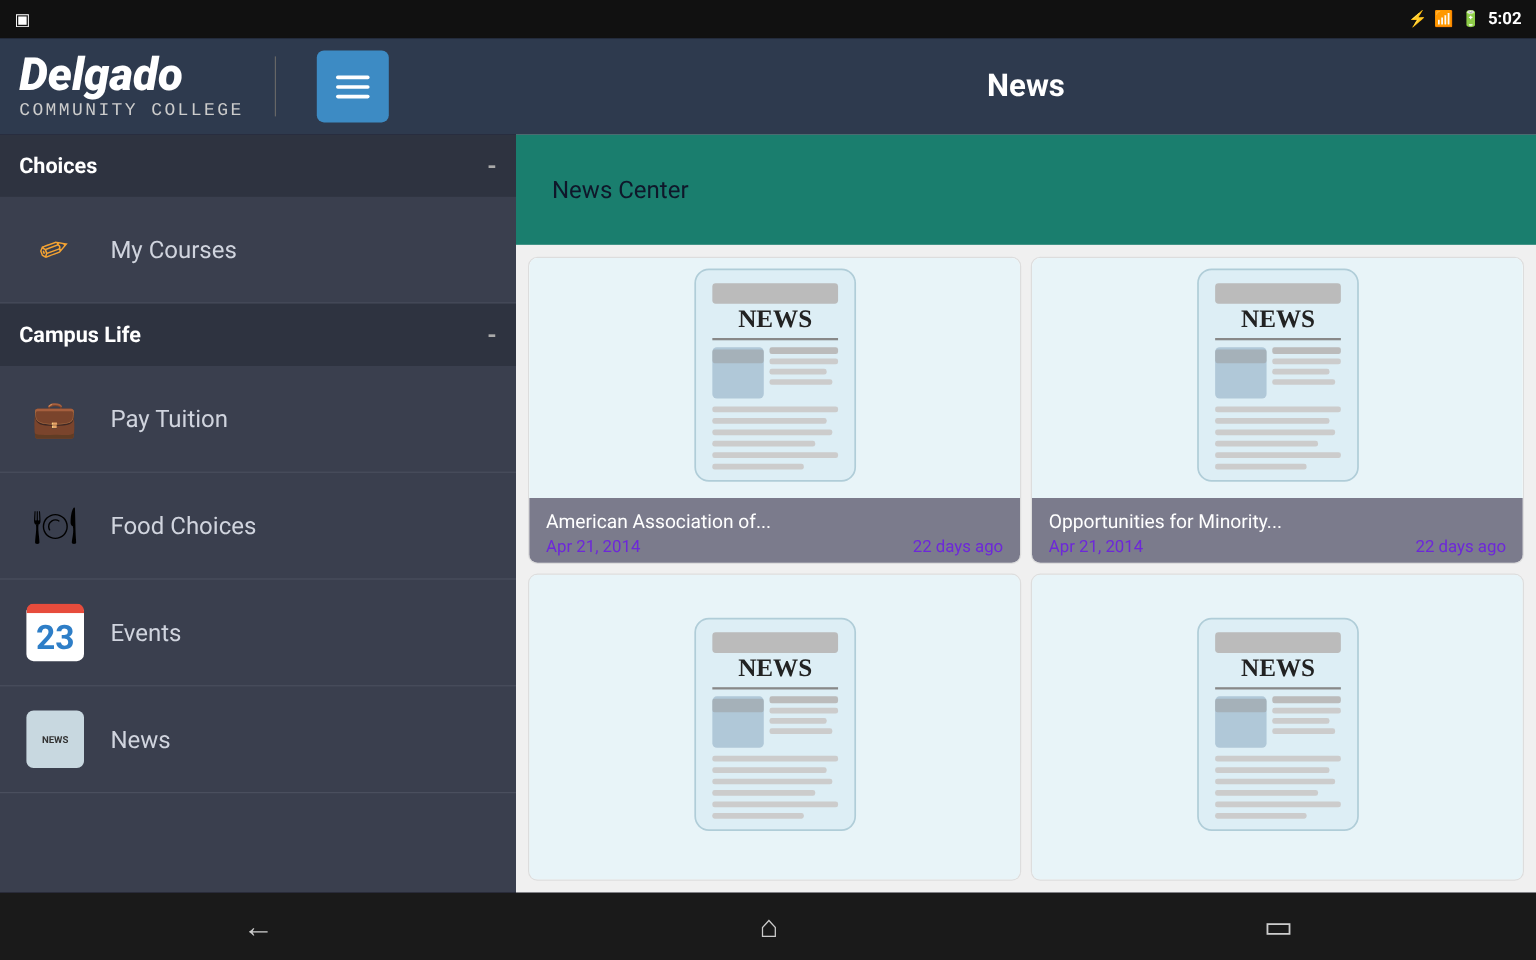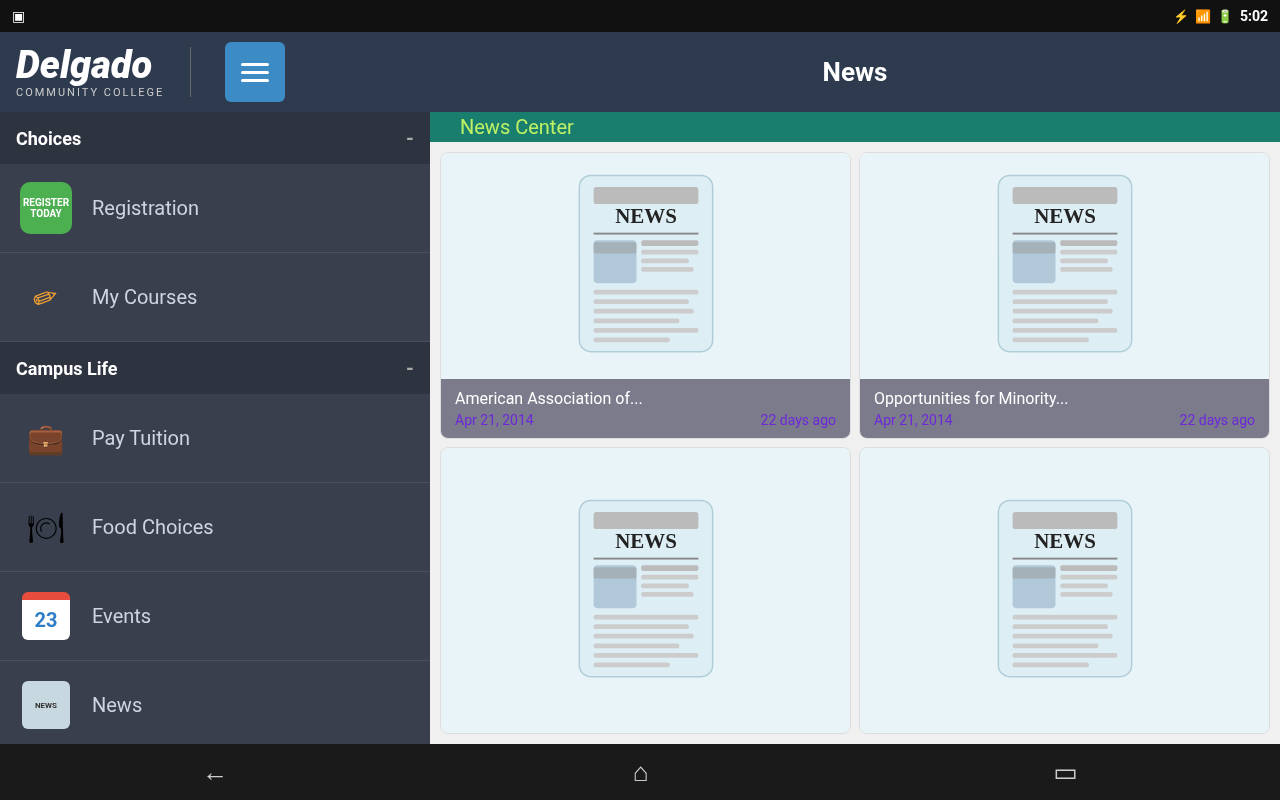--- a/index.html
+++ b/index.html
@@ -44,24 +44,25 @@
     }
     .logo-text {
       color: #fff;
       font-size: 38px;
       font-weight: 900;
       font-style: italic;
       line-height: 1;
     }
     .logo-subtitle {
       color: #ccc;
-      font-size: 11px;
+      font-size: 15px;
       letter-spacing: 2px;
       text-transform: uppercase;
       margin-top: 2px;
+      font-family: Liberation Mono, monospace;
     }
     .logo-block { display: flex; flex-direction: column; }
     .menu-btn {
       width: 60px;
       height: 60px;
       background: #3d8bc4;
       border-radius: 6px;
       display: flex;
       align-items: center;
       justify-content: center;
@@ -156,21 +157,21 @@
     }
     .pencil-icon { color: #f4a332; font-size: 30px; transform: rotate(-20deg); display: inline-block; }
     .calendar-icon {
       background: #fff;
       border-radius: 6px;
       width: 48px;
       height: 48px;
       display: flex;
       align-items: center;
       justify-content: center;
-      font-size: 20px;
+      font-size: 28px;
       font-weight: bold;
       color: #2e7ec7;
       border-top: 8px solid #e74c3c;
     }
     .news-thumb {
       background: #e0e0e0;
       border-radius: 6px;
       width: 48px;
       height: 48px;
       display: flex;
@@ -184,23 +185,23 @@
 
     
     .main-content {
       flex: 1;
       display: flex;
       flex-direction: column;
       background: #f0f0f0;
     }
     .news-center-bar {
       background: #1a7e6e;
-      color: #bef264;
+      color: #0f172a;
       font-size: 20px;
-      padding: 3px 30px;
+      padding: 34px 30px;
       flex-shrink: 0;
     }
     .news-grid {
       flex: 1;
       display: grid;
       grid-template-columns: 1fr 1fr;
       grid-template-rows: 1fr 1fr;
       gap: 8px;
       padding: 10px;
       overflow: hidden;
@@ -300,28 +301,20 @@
   </div>
 
   <div class="content-area">
     <div class="sidebar">
 
       <div class="sidebar-section-header">
         <span>Choices</span>
         <span class="sidebar-section-toggle">-</span>
       </div>
 
-      <div class="sidebar-item">
-        <div class="sidebar-item-icon">
-          <div class="register-icon">
-            REGISTER<br>TODAY
-          </div>
-        </div>
-        <span class="sidebar-item-label">Registration</span>
-      </div>
 
       <div class="sidebar-item">
         <div class="sidebar-item-icon">
           <span class="pencil-icon">✏</span>
         </div>
         <span class="sidebar-item-label">My Courses</span>
       </div>
 
       <div class="sidebar-section-header">
         <span>Campus Life</span>

